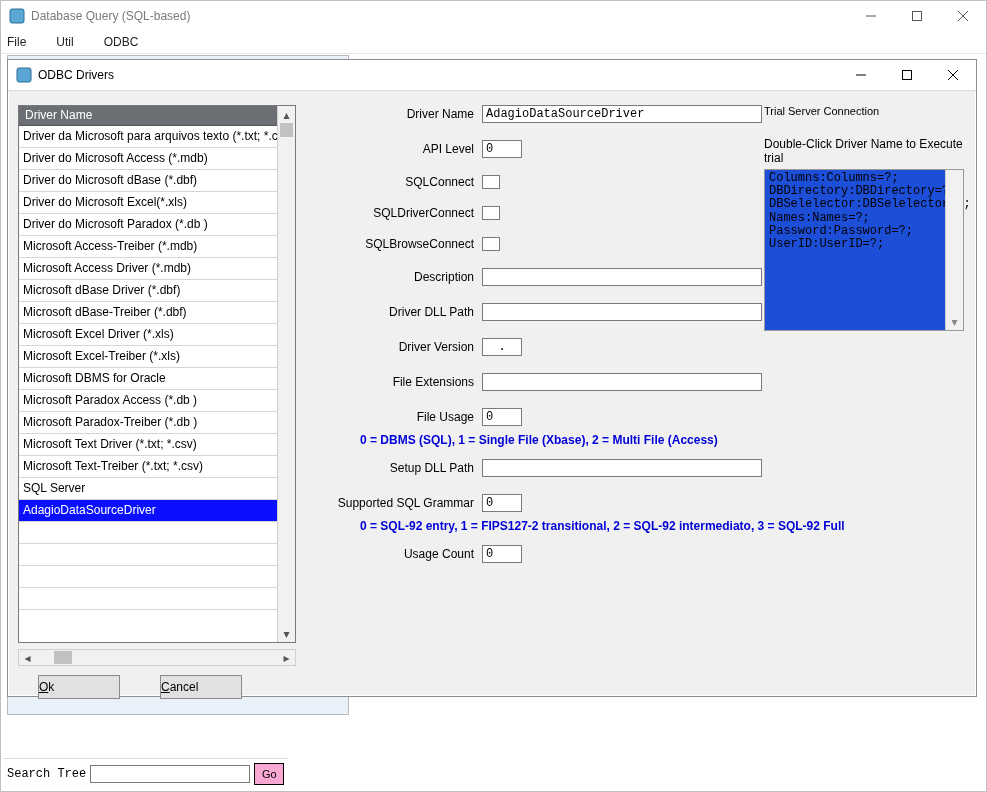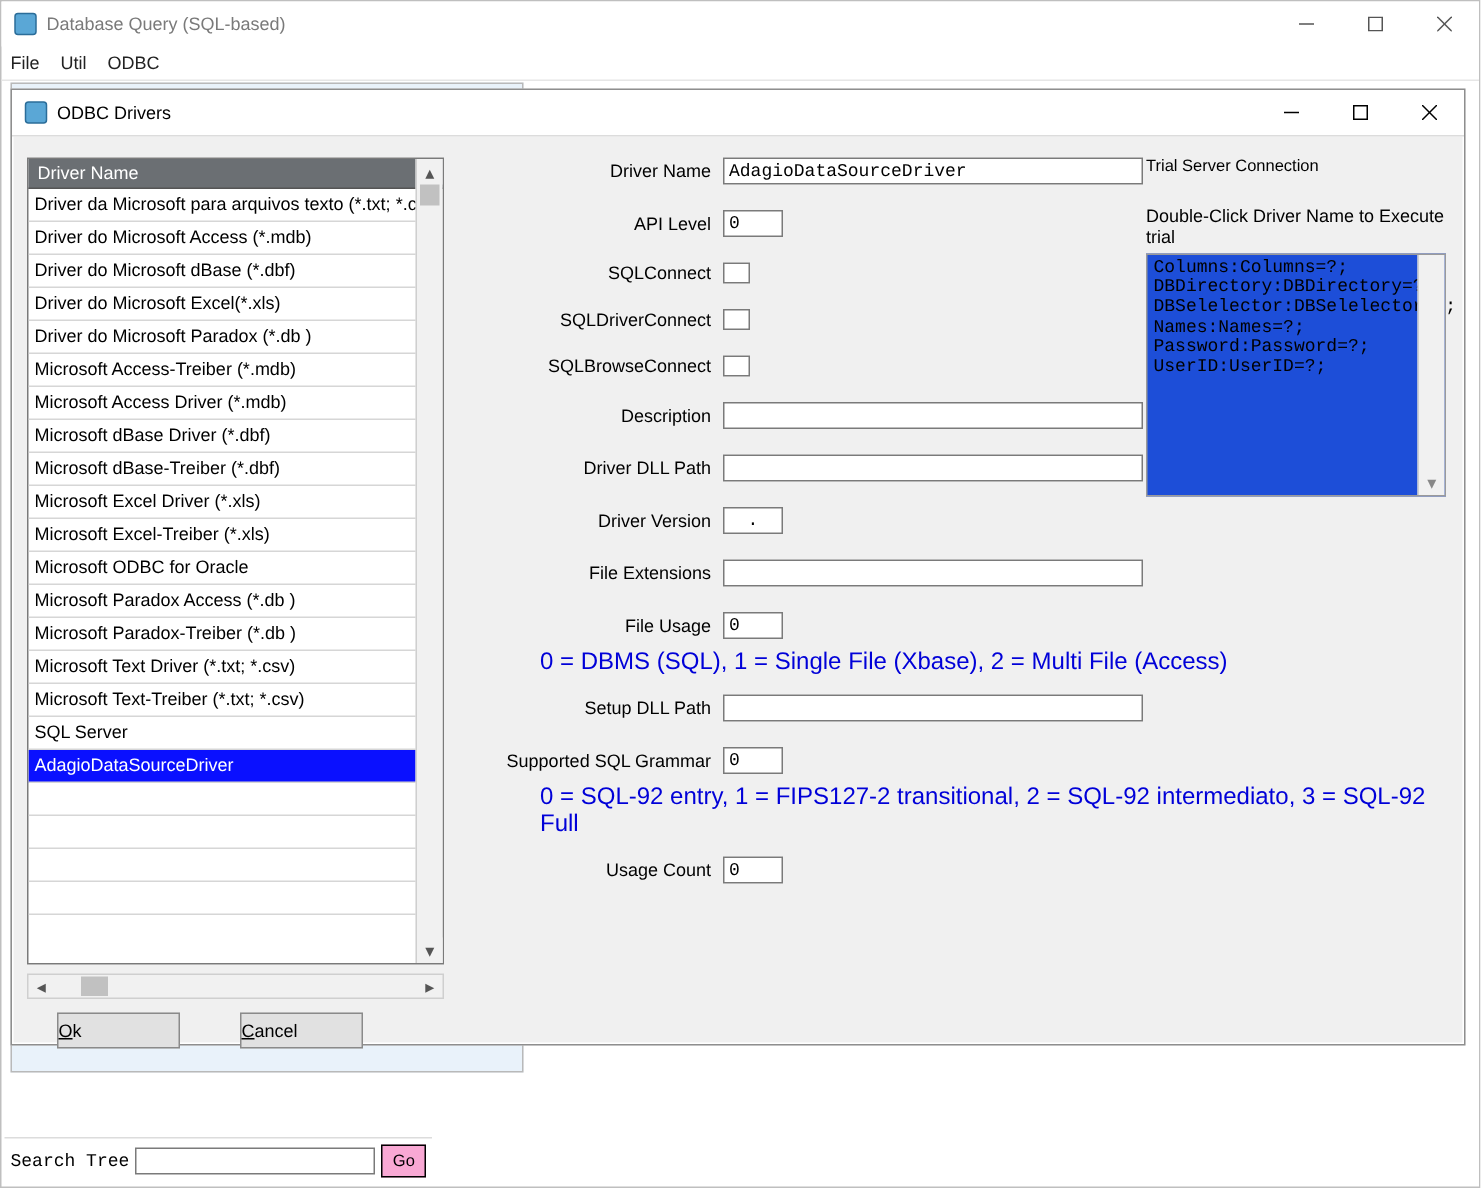--- a/index.html
+++ b/index.html
@@ -3,21 +3,21 @@
 <meta charset="utf-8">
 <style>
 html,body{margin:0;padding:0;height:100%;width:987px;font-family:"Segoe UI",Tahoma,Arial,sans-serif;font-size:12px;color:#000;background:#fff;overflow:hidden}
 .main-window{width:987px;height:792px;position:relative;background:#fff;border:1px solid #bfbfbf;box-sizing:border-box}
 .titlebar{height:30px;display:flex;align-items:center;padding:0 0 0 8px;background:#fff}
 .titlebar .appicon{width:16px;height:16px;margin-right:6px}
 .titlebar .title{flex:1;color:#7a7a7a;font-size:12px}
 .winbtns{display:flex}
 .winbtn{width:46px;height:30px;display:flex;align-items:center;justify-content:center;color:#555}
 .winbtn svg{display:block}
-.menubar{height:22px;display:flex;align-items:center;padding:0 6px;gap:14px;color:#222;font-size:12px;border-bottom:1px solid #e6e6e6}
+.menubar{height:22px;display:flex;align-items:center;padding:0 6px;gap:30px;color:#222;font-size:12px;border-bottom:1px solid #e6e6e6}
 .menubar span{cursor:default}
 
 .bgpanel{position:absolute;left:6px;top:54px;width:340px;height:658px;border:1px solid #b9b9b9;background:#e9f2fa}
 
 .dialog{position:absolute;left:6px;top:58px;width:970px;height:638px;background:#f0f0f0;border:1px solid #8e8e8e;box-shadow:0 0 0 1px #fff inset;box-sizing:border-box}
 .dlg-title{height:30px;display:flex;align-items:center;padding:0 0 0 8px;background:#fff;border-bottom:1px solid #dcdcdc}
 .dlg-title .appicon{width:16px;height:16px;margin-right:6px}
 .dlg-title .title{flex:1;color:#000;font-size:12px}
 .dlg-body{position:relative;height:calc(100% - 30px)}
 
@@ -35,21 +35,21 @@
 .okcancel{position:absolute;left:30px;top:584px;display:flex;gap:40px}
 .btn{width:80px;height:22px;background:#e1e1e1;border:1px solid #8a8a8a;font-size:12px;display:flex;align-items:center;justify-content:flex-start;cursor:default}
 
 .form{position:absolute;left:300px;top:14px;right:12px}
 .frow{display:flex;align-items:center;margin-bottom:17px}
 .flabel{width:166px;text-align:right;padding-right:8px;font-size:12px;color:#000}
 .finput{height:18px;border:1px solid #7a7a7a;background:#fff;padding:0 3px;font-family:"Courier New",monospace;font-size:12px;box-sizing:border-box}
 .w-long{width:280px}
 .w-short{width:40px}
 .w-check{width:18px;height:14px;background:#fff;border:1px solid #7a7a7a;box-sizing:border-box}
-.hint{color:#0000d8;font-size:16px;font-weight:400;margin:-10px 0 12px 52px}
+.hint{color:#0000d8;font-size:12px;font-weight:700;margin:-10px 0 12px 52px}
 
 .trial{position:absolute;left:756px;top:14px;width:200px}
 .trial .h1{font-size:11px;margin-bottom:20px}
 .trial .h2{font-size:12px;margin-bottom:4px}
 .trial-box{width:200px;height:162px;border:1px solid #9a9a9a;background:#1d4ed8;box-sizing:border-box;position:relative;padding:2px 4px}
 .trial-box pre{margin:0;font-family:"Courier New",monospace;font-size:12px;white-space:pre-wrap;line-height:1.1}
 .trial-box .vscroll{position:absolute;right:0;top:0;width:17px;height:100%;background:#f1f1f1;border-left:1px solid #cfcfcf}
 .trial-box .vscroll .corner{position:absolute;bottom:0;width:17px;height:17px;display:flex;align-items:center;justify-content:center;color:#888}
 
 .searchbar{position:absolute;left:2px;bottom:2px;height:22px;display:flex;align-items:center;gap:4px;border-top:1px solid #dcdcdc;padding:4px}
@@ -129,21 +129,21 @@
             <div class="row">Driver do Microsoft Access (*.mdb)</div>
             <div class="row">Driver do Microsoft dBase (*.dbf)</div>
             <div class="row">Driver do Microsoft Excel(*.xls)</div>
             <div class="row">Driver do Microsoft Paradox (*.db )</div>
             <div class="row">Microsoft Access-Treiber (*.mdb)</div>
             <div class="row">Microsoft Access Driver (*.mdb)</div>
             <div class="row">Microsoft dBase Driver (*.dbf)</div>
             <div class="row">Microsoft dBase-Treiber (*.dbf)</div>
             <div class="row">Microsoft Excel Driver (*.xls)</div>
             <div class="row">Microsoft Excel-Treiber (*.xls)</div>
-            <div class="row">Microsoft ODBC for Oracle</div>
+            <div class="row">Microsoft DBMS for Oracle</div>
             <div class="row">Microsoft Paradox Access (*.db )</div>
             <div class="row">Microsoft Paradox-Treiber (*.db )</div>
             <div class="row">Microsoft Text Driver (*.txt; *.csv)</div>
             <div class="row">Microsoft Text-Treiber (*.txt; *.csv)</div>
             <div class="row">SQL Server</div>
             <div class="row sel">AdagioDataSourceDriver</div>
             <div class="row"></div>
             <div class="row"></div>
             <div class="row"></div>
             <div class="row"></div>

